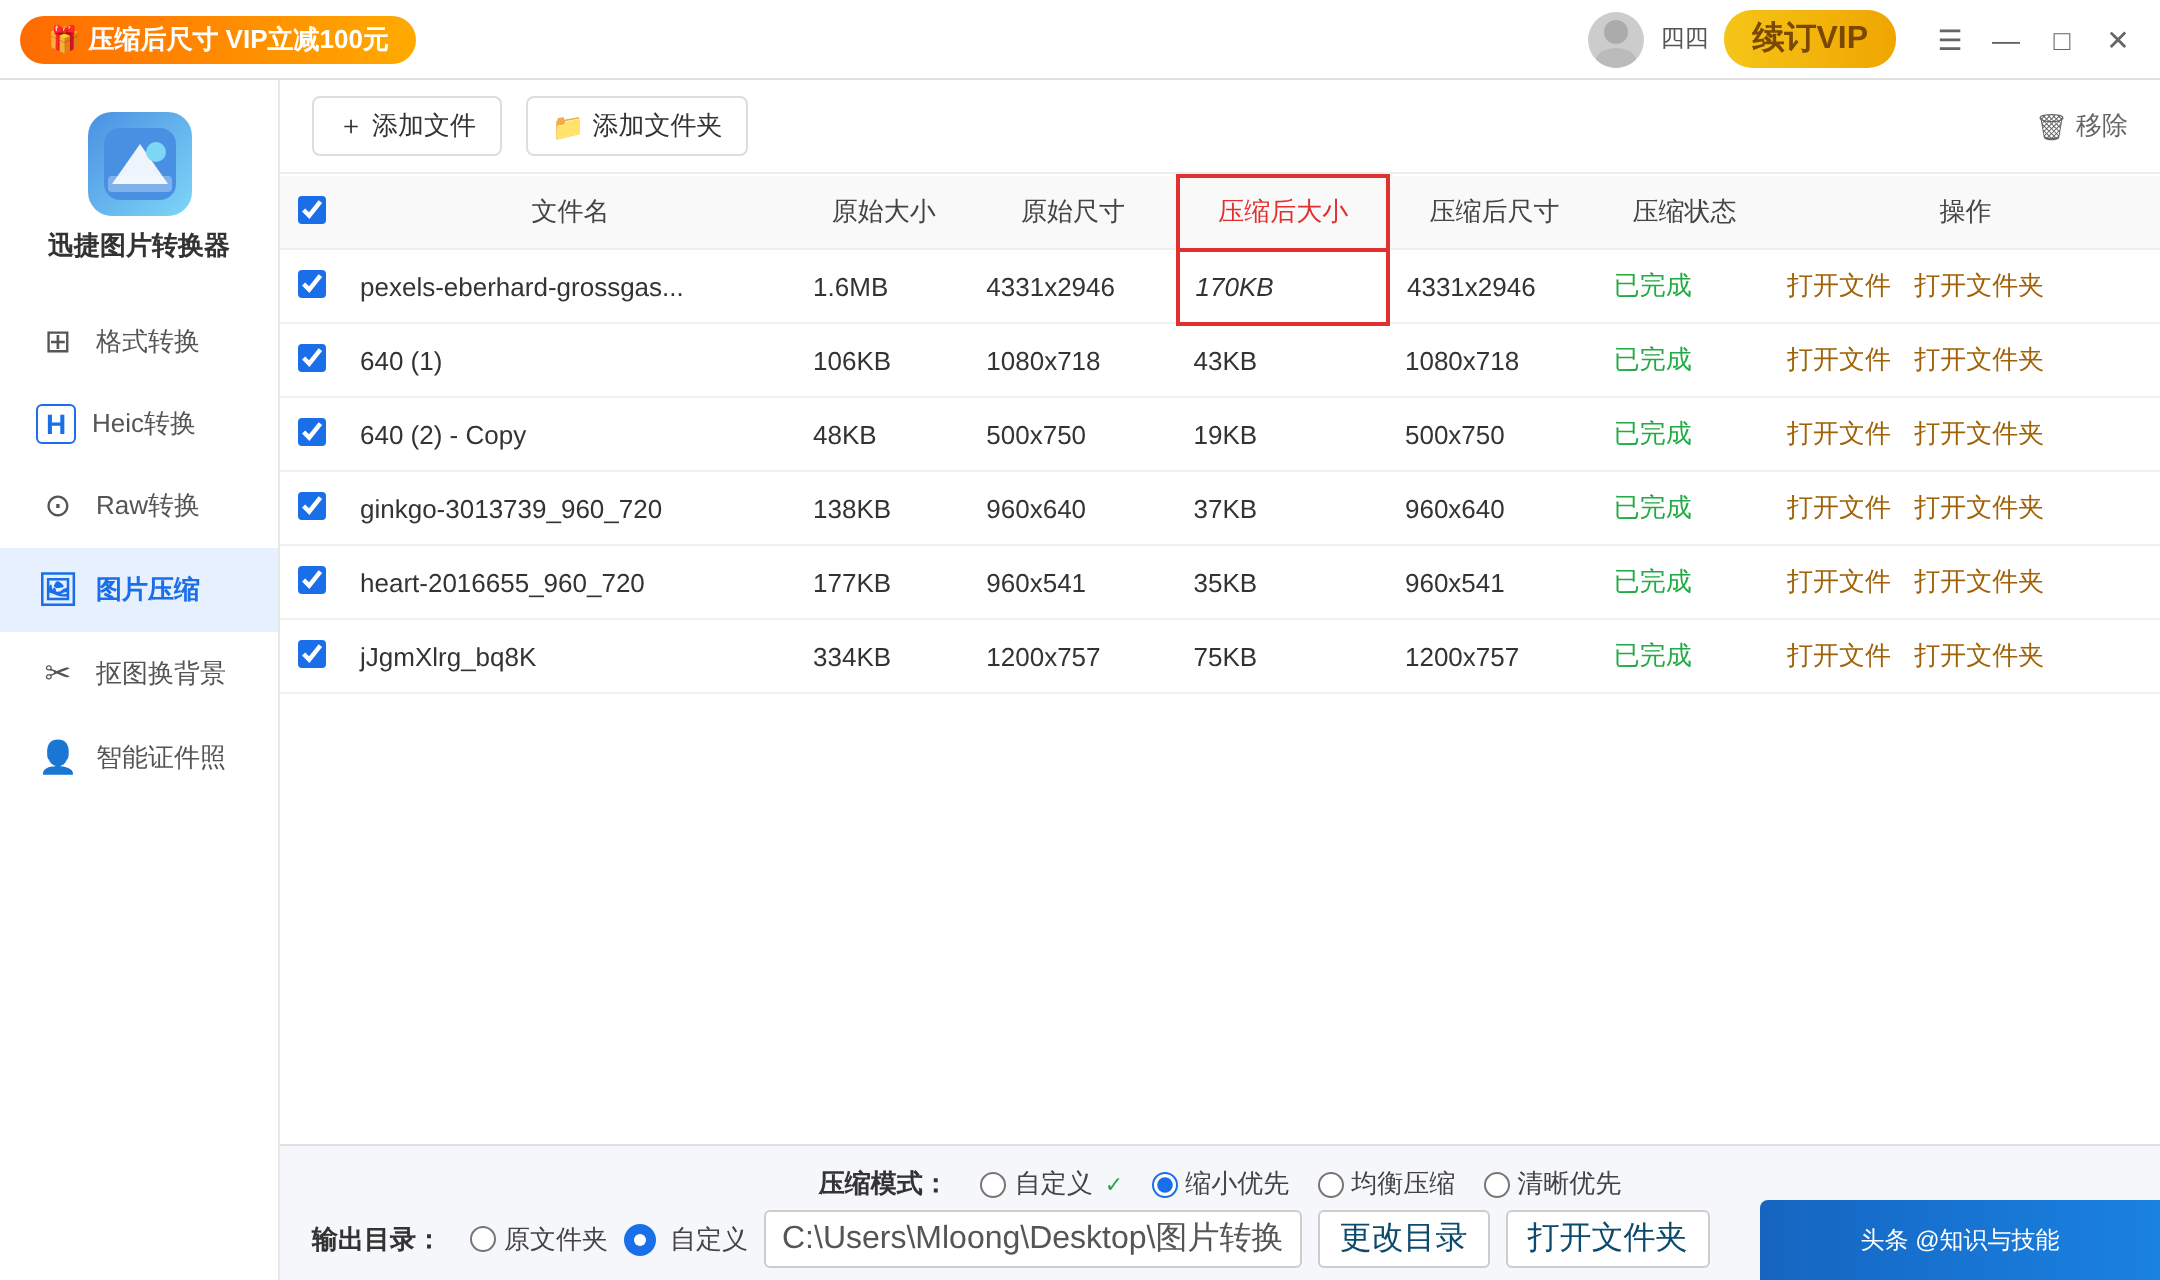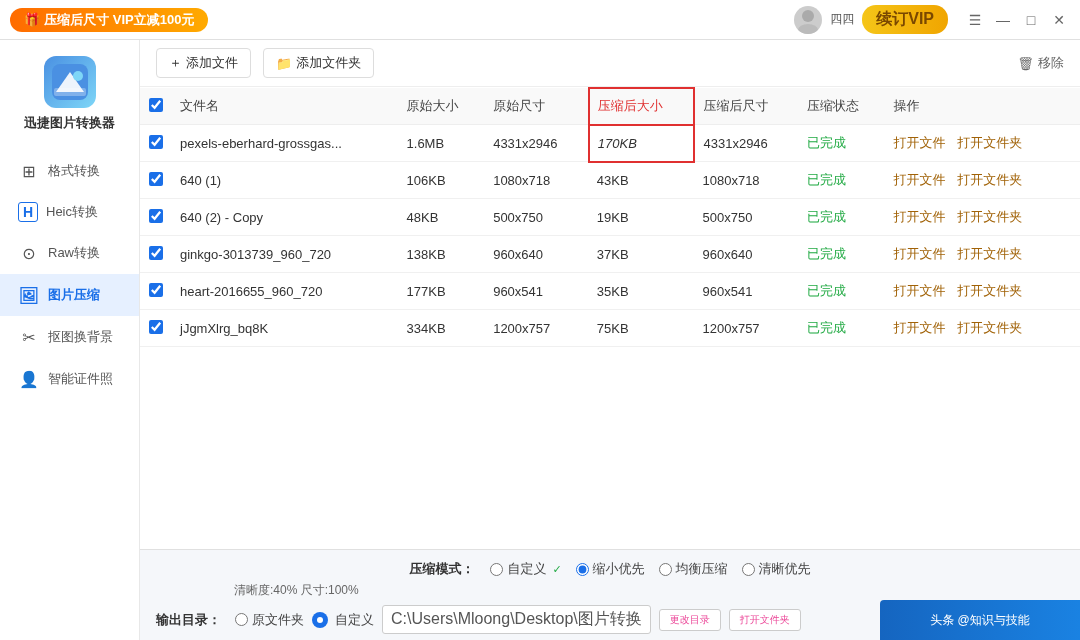--- a/index.html
+++ b/index.html
@@ -160,21 +160,21 @@
       width: 100%;
       border-collapse: collapse;
       font-size: 13px;
     }
     thead tr {
       background: #f9f9f9;
       border-bottom: 1px solid #eee;
     }
     thead th {
       padding: 9px 8px;
-      text-align: left;
+      text-align: center;
       color: #444;
       font-weight: normal;
       white-space: nowrap;
     }
     thead th.highlighted {
       color: #e03030;
       border: 2px solid #e03030;
       padding: 7px 8px;
     }
     tbody tr {
@@ -218,21 +218,21 @@
     }
     .output-dir-row {
       display: flex; align-items: center; gap: 8px;
     }
     .dir-path-box {
       background: #fff; border: 1px solid #ccc; border-radius: 3px;
       padding: 3px 8px; font-size: 16px; color: #555; min-width: 220px;
     }
     .small-btn {
       padding: 3px 10px; border: 1px solid #ccc; background: #fff;
-      border-radius: 3px; font-size: 10px; cursor: pointer; color: #ec4899;
+      border-radius: 3px; font-size: 16px; cursor: pointer; color: #0c4a6e;
     }
 
     
     .file-table-wrap::-webkit-scrollbar { width: 6px; }
     .file-table-wrap::-webkit-scrollbar-thumb { background: #ccc; border-radius: 3px; }
 
     
     .branding-bar {
       position: fixed;
       bottom: 0; right: 0;
@@ -459,21 +459,20 @@
           <label class="radio-item">
             <input type="radio" name="compress-mode" style="">
             <span>均衡压缩</span>
           </label>
           <label class="radio-item">
             <input type="radio" name="compress-mode" style="">
             <span>清晰优先</span>
           </label>
         </div>
       </div>
-      <div class="compress-sub">清晰度:40%   尺寸:100%</div>
 
 
       <div class="output-dir-row">
         <span class="section-label">输出目录：</span>
         <label class="radio-item">
           <input type="radio" name="output-dir" style="">
           <span>原文件夹</span>
         </label>
         <label class="radio-item">
           <span style="display:inline-flex;align-items:center;justify-content:center;width:16px;height:16px;border-radius:50%;background:#1a6fe8;margin-right:3px;">

